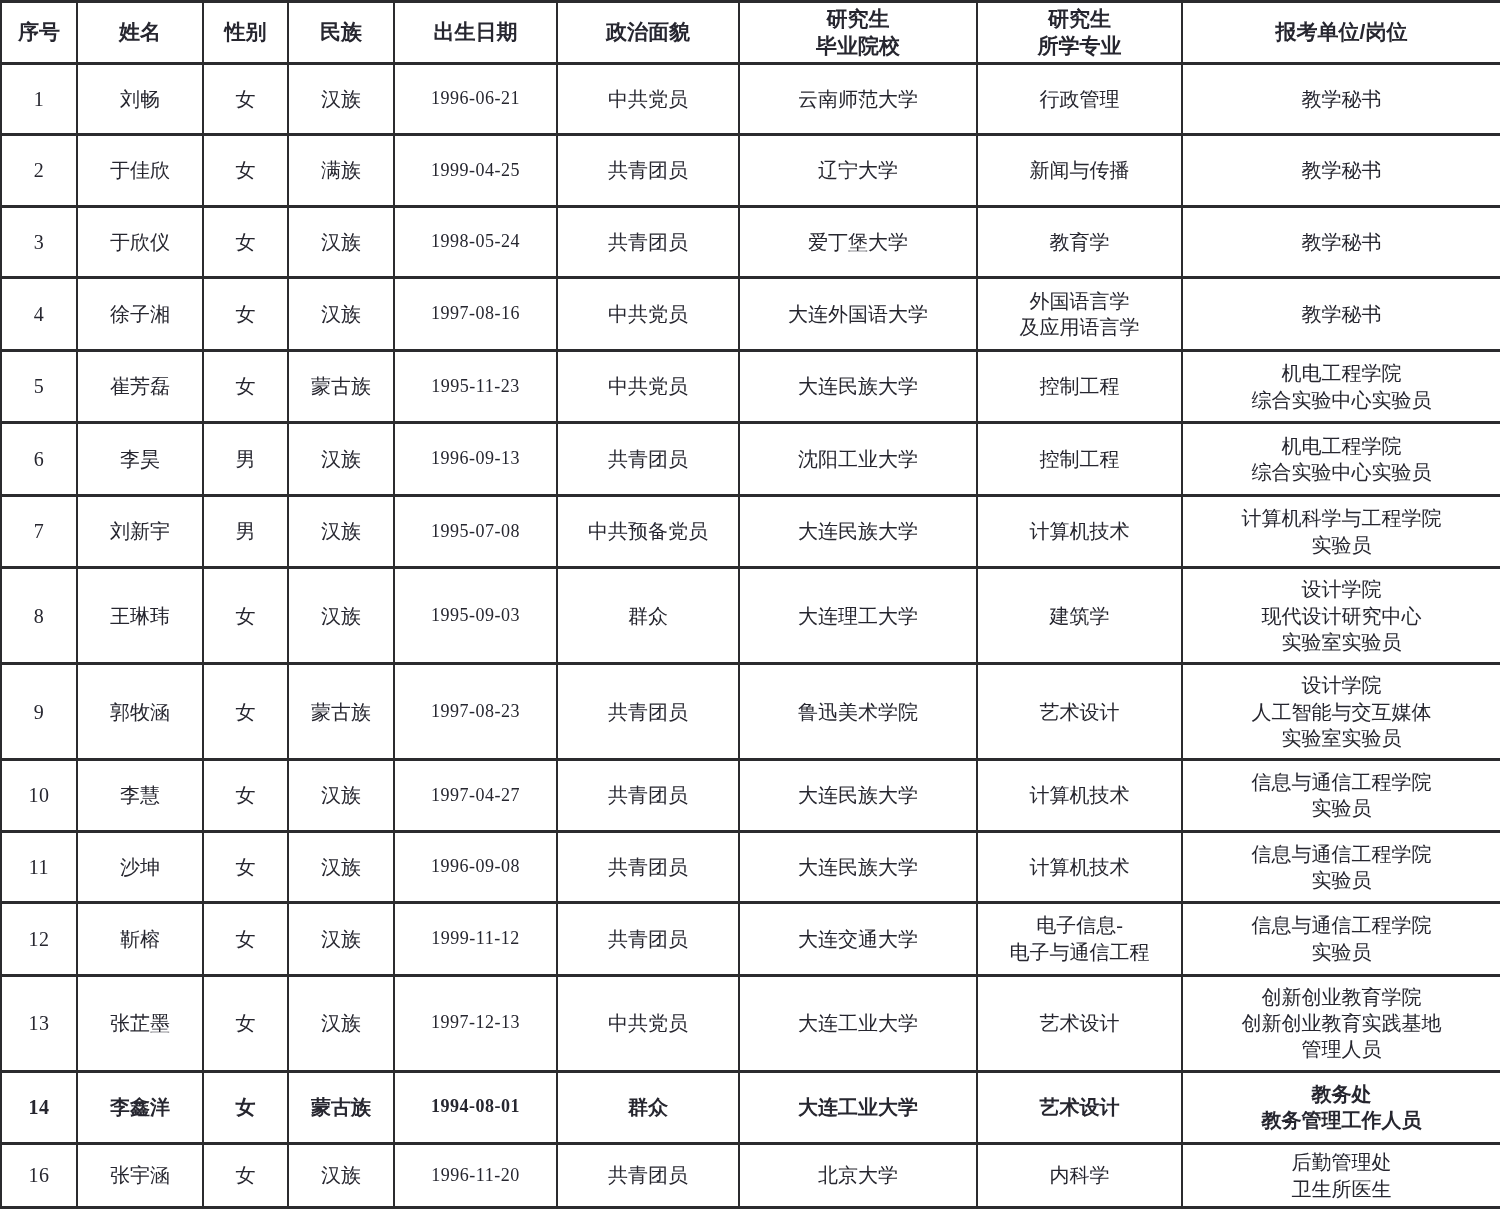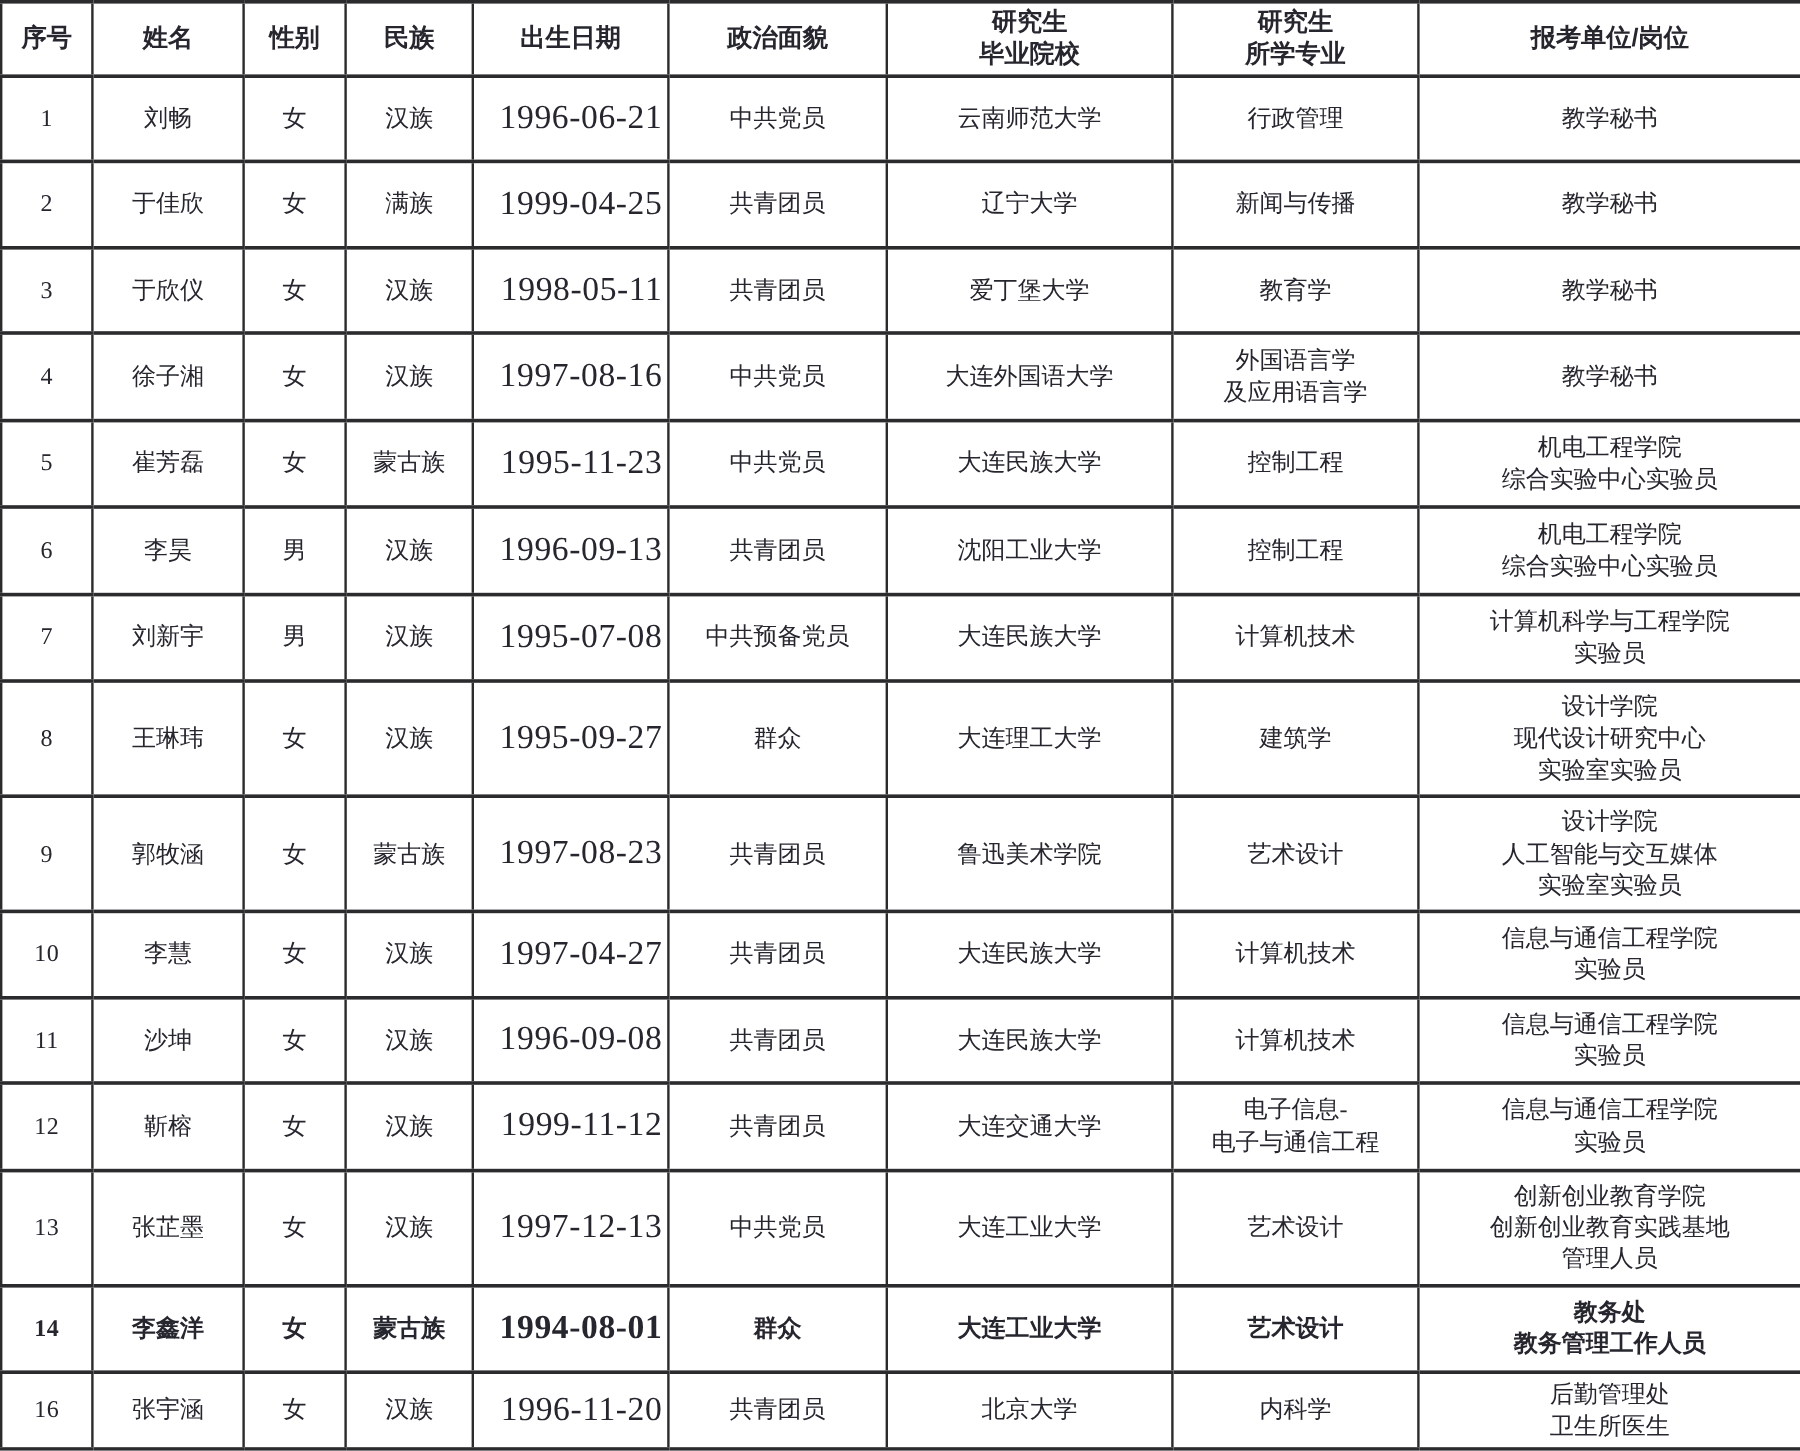--- a/index.html
+++ b/index.html
@@ -48,23 +48,22 @@
   table.applicants td{
     font-family:"Liberation Serif","DejaVu Serif",serif;
     font-size:20px;
     line-height:1.32;
   }
   table.applicants td.col-index{
     font-size:20px;
     letter-spacing:0.5px;
   }
   table.applicants td.col-birth_date{
-    font-size:28px;
+    font-size:18px;
     letter-spacing:0.5px;
-    text-align:right;
   }
 </style>
 </head>
 <body>
 
 <div class="sheet">
   <table class="applicants">
     <colgroup>
         <col style="width: 76px;">
         <col style="width: 126px;">
@@ -112,21 +111,21 @@
           <td class="col-political_status">共青团员</td>
           <td class="col-grad_school">辽宁大学</td>
           <td class="col-grad_major">新闻与传播</td>
           <td class="col-position">教学秘书</td>
         </tr>
         <tr style="height: 67px;">
           <td class="col-index">3</td>
           <td class="col-name">于欣仪</td>
           <td class="col-gender">女</td>
           <td class="col-ethnicity">汉族</td>
-          <td class="col-birth_date">1998-05-11</td>
+          <td class="col-birth_date">1998-05-24</td>
           <td class="col-political_status">共青团员</td>
           <td class="col-grad_school">爱丁堡大学</td>
           <td class="col-grad_major">教育学</td>
           <td class="col-position">教学秘书</td>
         </tr>
         <tr style="height: 68px;">
           <td class="col-index">4</td>
           <td class="col-name">徐子湘</td>
           <td class="col-gender">女</td>
           <td class="col-ethnicity">汉族</td>
@@ -171,21 +170,21 @@
           <td class="col-grad_school">大连民族大学</td>
           <td class="col-grad_major">计算机技术</td>
           <td class="col-position">计算机科学与工程学院
 实验员</td>
         </tr>
         <tr style="height: 90px;">
           <td class="col-index">8</td>
           <td class="col-name">王琳玮</td>
           <td class="col-gender">女</td>
           <td class="col-ethnicity">汉族</td>
-          <td class="col-birth_date">1995-09-27</td>
+          <td class="col-birth_date">1995-09-03</td>
           <td class="col-political_status">群众</td>
           <td class="col-grad_school">大连理工大学</td>
           <td class="col-grad_major">建筑学</td>
           <td class="col-position">设计学院
 现代设计研究中心
 实验室实验员</td>
         </tr>
         <tr style="height: 90px;">
           <td class="col-index">9</td>
           <td class="col-name">郭牧涵</td>

